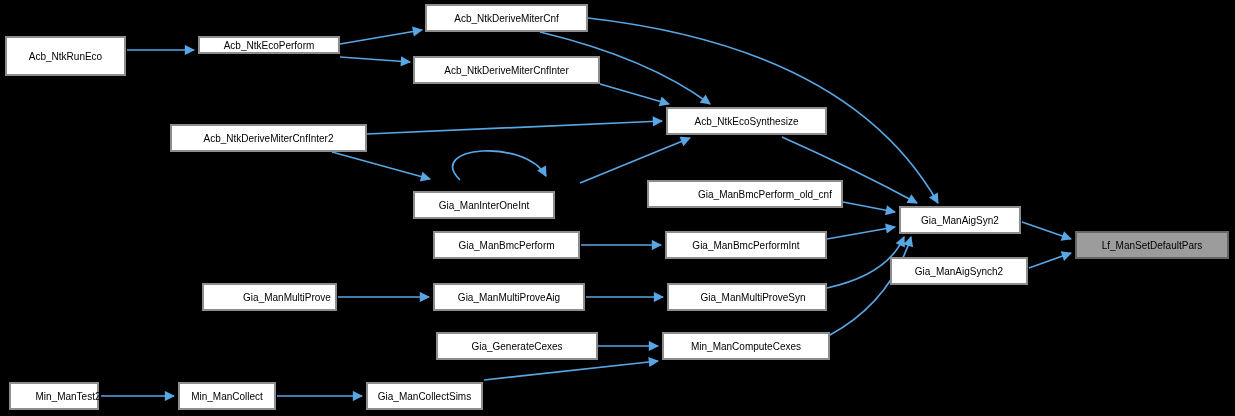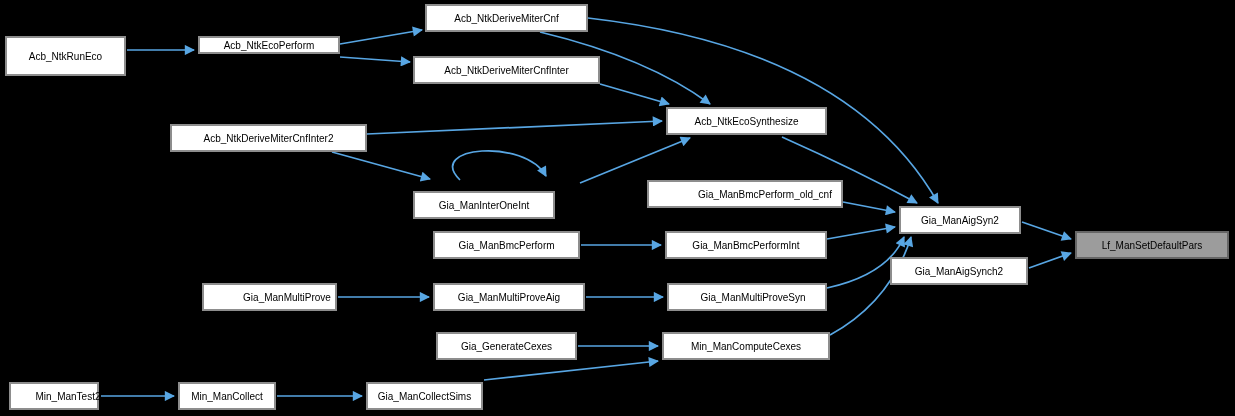--- a/index.html
+++ b/index.html
@@ -65,18 +65,18 @@
     <div class="node" style="left: 413px; top: 180px; width: 142px; height: 28px; margin-top: 11px;">Gia_ManInterOneInt</div>
     <div class="node" style="left: 647px; top: 180px; width: 196px; height: 28px; padding-left: 40px;">Gia_ManBmcPerform_old_cnf</div>
     <div class="node" style="left: 899px; top: 206px; width: 122px; height: 28px;">Gia_ManAigSyn2</div>
     <div class="node" style="left: 433px; top: 231px; width: 147px; height: 28px;">Gia_ManBmcPerform</div>
     <div class="node" style="left: 665px; top: 231px; width: 162px; height: 28px;">Gia_ManBmcPerformInt</div>
     <div class="node current" style="left: 1075px; top: 231px; width: 154px; height: 28px;">Lf_ManSetDefaultPars</div>
     <div class="node" style="left: 890px; top: 257px; width: 138px; height: 28px;">Gia_ManAigSynch2</div>
     <div class="node" style="left: 202px; top: 283px; width: 135px; height: 28px; padding-left: 35px;">Gia_ManMultiProve</div>
     <div class="node" style="left: 433px; top: 283px; width: 152px; height: 28px;">Gia_ManMultiProveAig</div>
     <div class="node" style="left: 667px; top: 283px; width: 160px; height: 28px; padding-left: 12px;">Gia_ManMultiProveSyn</div>
-    <div class="node" style="left: 436px; top: 332px; width: 141px; height: 28px;">Gia_GenerateCexes</div>
+    <div class="node" style="left: 436px; top: 332px; width: 162px; height: 28px;">Gia_GenerateCexes</div>
     <div class="node" style="left: 662px; top: 332px; width: 168px; height: 28px;">Min_ManComputeCexes</div>
     <div class="node" style="left: 9px; top: 382px; width: 90px; height: 28px; padding-left: 28px;">Min_ManTest2</div>
     <div class="node" style="left: 178px; top: 382px; width: 98px; height: 28px;">Min_ManCollect</div>
     <div class="node" style="left: 366px; top: 382px; width: 117px; height: 28px;">Gia_ManCollectSims</div>
   </div>
 
 </body></html>

